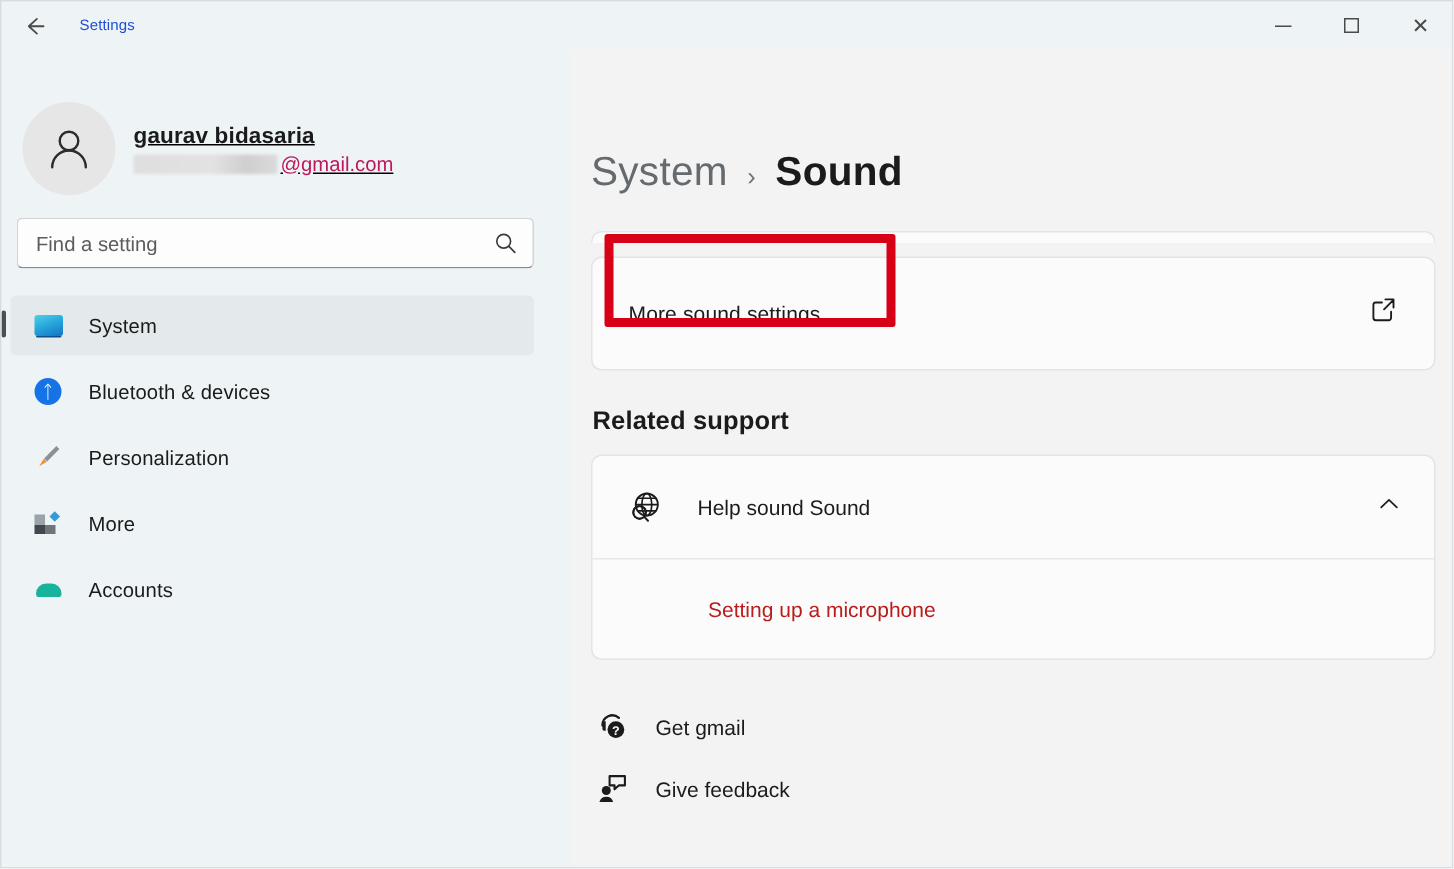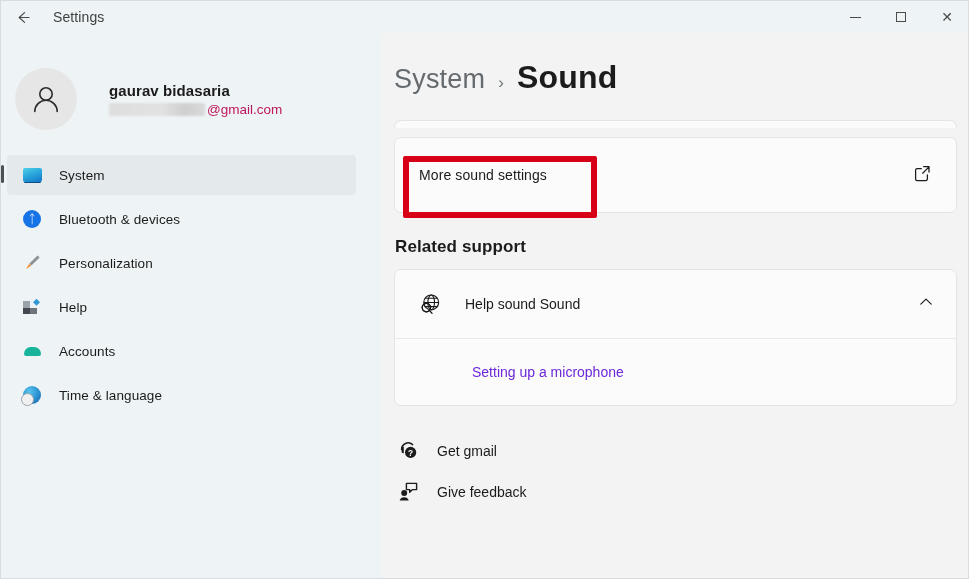--- a/index.html
+++ b/index.html
@@ -22,21 +22,21 @@
     position: absolute; top: 0; left: 0;
     width: 969px; height: 32px;
     display: flex; align-items: center;
     background: #eef3f5;
   }
   .back-btn {
     width: 44px; height: 32px;
     display: flex; align-items: center; justify-content: center;
   }
   .app-title {
-    font-size: 14px; color: #404040;
+    font-size: 10px; color: #1d4ed8;
     margin-left: 8px; letter-spacing: .1px;
   }
   .win-controls {
     position: absolute; right: 0; top: 0;
     display: flex; height: 32px;
   }
   .win-btn {
     width: 46px; height: 32px;
     display: flex; align-items: center; justify-content: center;
   }
@@ -54,21 +54,21 @@
     display: flex; align-items: center;
     padding: 28px 0 0 14px;
     height: 104px;
   }
   .avatar {
     width: 62px; height: 62px; border-radius: 50%;
     background: #e6e6e6;
     display: flex; align-items: center; justify-content: center;
     flex: none;
   }
-  .acct-text { margin-left: 32px; }
+  .acct-text { margin-left: 12px; text-decoration: underline; }
   .acct-name {
     font-size: 15px; font-weight: bold; color: #1b1b1b;
     letter-spacing: .1px; margin-bottom: 3px;
   }
   .acct-mail {
     font-size: 13.5px; color: #be185d;
     display: flex; align-items: center;
   }
   .mail-redact {
     display: inline-block;
@@ -159,21 +159,21 @@
     width: 589px; height: 547px;
     background: #f3f3f3;
     overflow: hidden;
   }
   .crumb {
     display: flex; align-items: baseline;
     padding: 26px 0 0 13px;
   }
   .crumb-parent { font-size: 27px; color: #646a6e; letter-spacing: .2px; }
   .crumb-sep { font-size: 17px; color: #6d7377; margin: 0 13px; }
-  .crumb-current { font-size: 32px; font-weight: bold; color: #1b1b1b; letter-spacing: .2px; }
+  .crumb-current { font-size: 27px; font-weight: bold; color: #1b1b1b; letter-spacing: .2px; margin-top: 40px; }
 
   .scroll-area { position: relative; padding: 0 13px 0 13px; margin-top: 24px; }
 
   .card {
     background: #fbfbfb;
     border: 1px solid #e4e4e4;
     border-radius: 7px;
     margin-bottom: 24px;
   }
   .card.partial {
@@ -199,21 +199,21 @@
     display: flex; align-items: center;
     height: 68px; padding: 0 22px 0 22px;
   }
   .support-ic { width: 26px; flex: none; display: flex; align-items: center; }
   .support-label { margin-left: 22px; font-size: 14px; color: #1b1b1b; }
   .divider { height: 1px; background: #e8e8e8; }
   .sub-row {
     display: flex; align-items: center;
     height: 66px; padding-left: 77px;
   }
-  .sub-label { font-size: 14px; color: #6d28d9; }
+  .sub-label { font-size: 14px; color: #b91c1c; }
 
   .footlinks { margin-top: 24px; padding-left: 1px; }
   .footlink {
     display: flex; align-items: center;
     height: 41px;
   }
   .foot-ic { width: 26px; flex: none; display: flex; align-items: center; justify-content: center; }
   .foot-label { margin-left: 16px; font-size: 14px; color: #1b1b1b; }
 
   
@@ -264,20 +264,31 @@
       </div>
       <div class="acct-text">
         <div class="acct-name">gaurav bidasaria</div>
         <div class="acct-mail">
           <span class="mail-redact"></span>
             <span>@gmail.com</span>
         </div>
       </div>
     </div>
 
+    <div class="searchwrap">
+      <div class="searchbox">
+        <input type="text" placeholder="Find a setting" style="">
+        <span class="search-ic">
+          <svg width="16" height="16" viewBox="0 0 16 16">
+            <circle cx="6.8" cy="6.8" r="4.6" stroke="#3a3a3a" stroke-width="1.1" fill="none"></circle>
+            <path d="M10.3 10.3 14.2 14.2" stroke="#3a3a3a" stroke-width="1.1" stroke-linecap="round"></path>
+          </svg>
+        </span>
+      </div>
+    </div>
 
     <div class="navlist">
 
       <div class="navitem selected">
         <span class="navicon">
           <span class="ic-monitor"></span>
         </span>
         <span class="navlabel">System</span>
       </div>
 
@@ -301,39 +312,33 @@
 
       <div class="navitem">
         <span class="navicon">
           <svg width="20" height="20" viewBox="0 0 20 20">
             <rect x="1" y="4" width="7" height="7" fill="#9aa3a9"></rect>
             <rect x="1" y="11" width="7" height="6" fill="#42484d"></rect>
             <rect x="8" y="11" width="7" height="6" fill="#6e767c"></rect>
             <path d="M14.5 1.8 18 5.3l-3.5 3.5L11 5.3z" fill="#2f9bd8"></path>
           </svg>
         </span>
-        <span class="navlabel">Help</span>
+        <span class="navlabel">More</span>
       </div>
 
       <div class="navitem">
         <span class="navicon">
           <span>
             <span class="ic-person-top"></span>
             <span class="ic-person-bot" style="display:block"></span>
           </span>
         </span>
         <span class="navlabel">Accounts</span>
       </div>
 
-      <div class="navitem">
-        <span class="navicon">
-          <span class="ic-globe2"></span>
-        </span>
-        <span class="navlabel">Time &amp; language</span>
-      </div>
 
     </div>
   </div>
 
   <div class="main">
 
     <div class="crumb">
       <span class="crumb-parent">System</span>
       <span class="crumb-sep">›</span>
       <span class="crumb-current">Sound</span>

